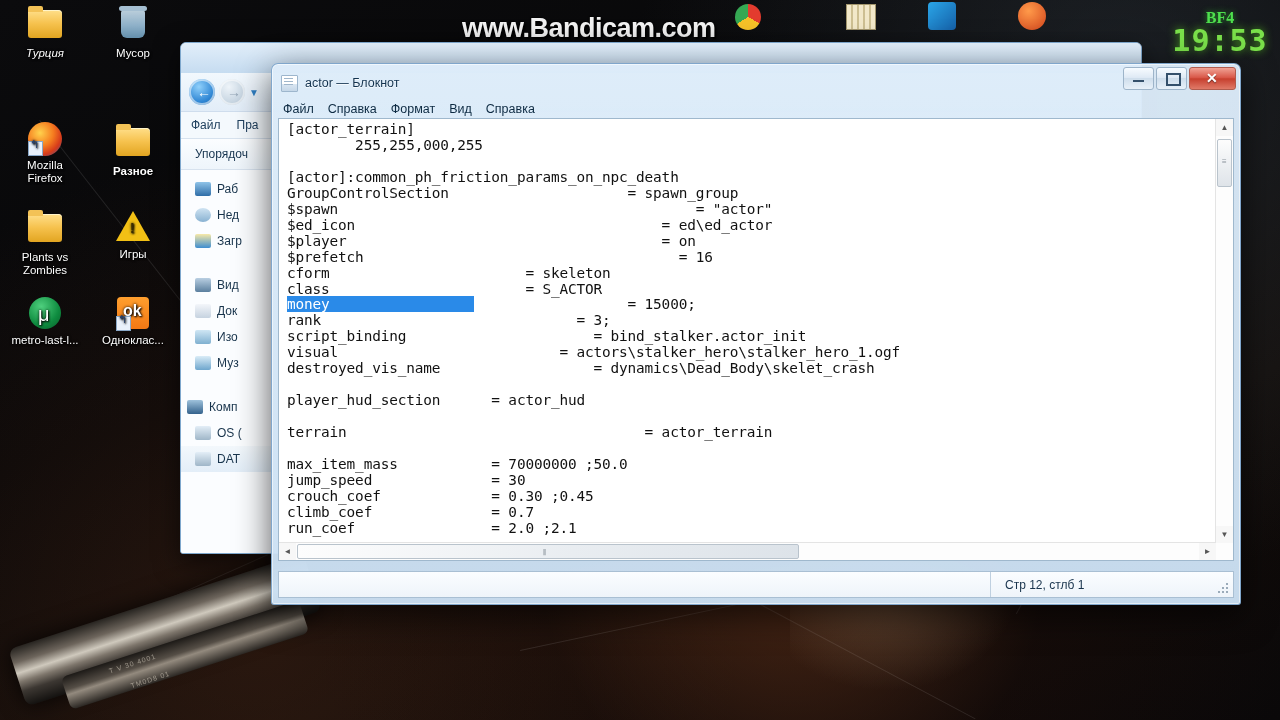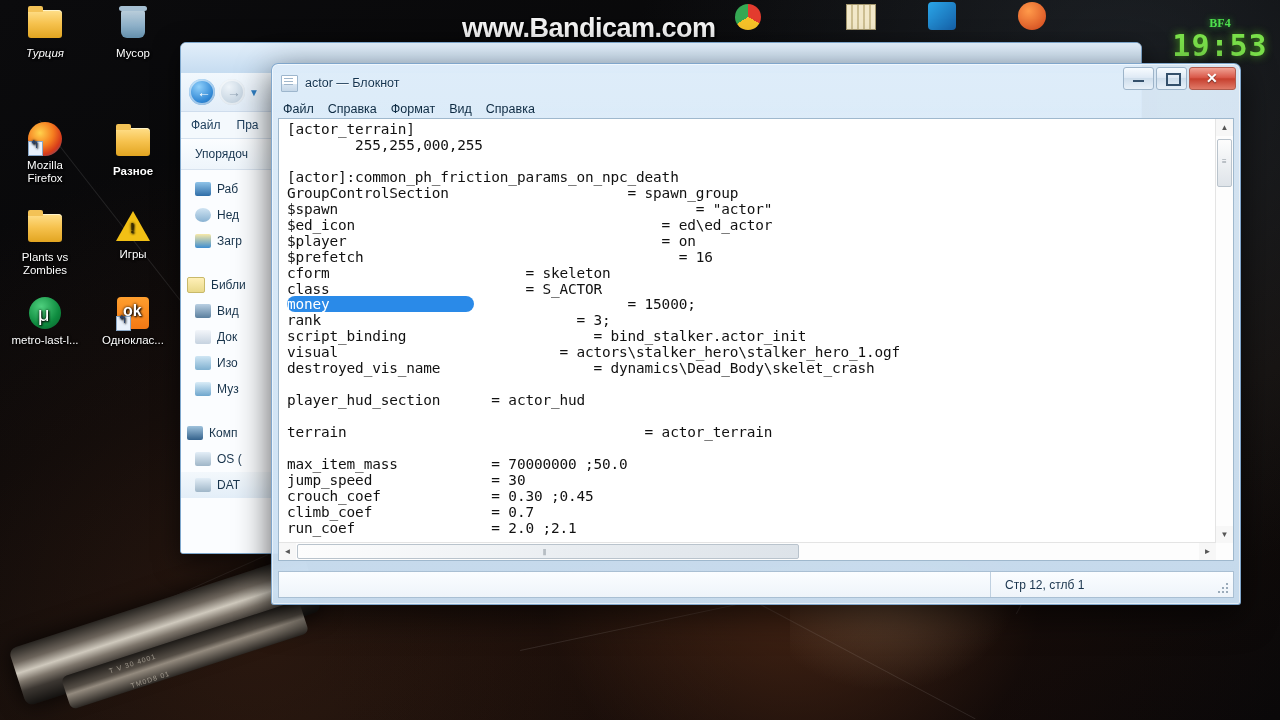--- a/index.html
+++ b/index.html
@@ -41,22 +41,22 @@
     transform:rotate(-18deg);opacity:.75;
   }
   #muzzle{
     position:absolute;left:790px;top:470px;width:240px;height:230px;
     background:radial-gradient(ellipse at 40% 50%, rgba(150,120,90,.45), rgba(0,0,0,0) 65%);
   }
 
   
   #bf4-overlay{position:absolute;right:0;top:0;width:120px;height:58px;text-align:center;}
   #bf4-label{
-    font-family:"Liberation Serif", serif;font-size:12px;color:#4ee04e;
-    text-shadow:0 0 6px #2e9c2e;line-height:16px;padding-top:2px;font-weight:bold;margin-top:13px;
+    font-family:"Liberation Serif", serif;font-size:16px;color:#4ee04e;
+    text-shadow:0 0 6px #2e9c2e;line-height:16px;padding-top:10px;font-weight:bold;
   }
   #bf4-time{
     font-family:"DejaVu Sans Mono", monospace;font-size:30px;color:#7ae04a;
     letter-spacing:1px;line-height:30px;text-shadow:0 0 8px #4aa020;font-weight:bold;
   }
 
   
   .dicon{position:absolute;width:86px;text-align:center;color:#fff;
          font-size:11.5px;line-height:13px;text-shadow:1px 1px 2px #000,0 0 3px #000;}
   .dicon .glyph{width:34px;height:34px;margin:0 auto 3px auto;position:relative;}
@@ -325,24 +325,20 @@
         </div>
       <div class="side-item">
         <span class="side-ic si-rec"></span>
         <span>Нед</span>
         </div>
       <div class="side-item">
         <span class="side-ic si-dl"></span>
         <span>Загр</span>
         </div>
       <div style="height:18px"></div>
-      <div class="side-item group">
-        <span class="side-ic si-lib"></span>
-        <span>Библи</span>
-        </div>
       <div class="side-item">
         <span class="side-ic si-vid"></span>
         <span>Вид</span>
         </div>
       <div class="side-item">
         <span class="side-ic si-doc"></span>
         <span>Док</span>
         </div>
       <div class="side-item">
         <span class="side-ic si-img"></span>
@@ -401,21 +397,21 @@
         255,255,000,255
 
 [actor]:common_ph_friction_params_on_npc_death
 GroupControlSection                     = spawn_group
 $spawn                                          = "actor"
 $ed_icon                                    = ed\ed_actor
 $player                                     = on
 $prefetch                                     = 16
 cform                       = skeleton
 class                       = S_ACTOR
-</span><span class="sel" style="background: rgb(42, 138, 232); border-radius: 8px;">money                 </span><span>                  = 15000;</span><span>
+</span><span class="sel" style="background: rgb(42, 138, 232);">money                 </span><span>                  = 15000;</span><span>
 rank                              = 3;
 script_binding                      = bind_stalker.actor_init
 visual                          = actors\stalker_hero\stalker_hero_1.ogf
 destroyed_vis_name                  = dynamics\Dead_Body\skelet_crash
 
 player_hud_section      = actor_hud
 
 terrain                                   = actor_terrain
 
 max_item_mass           = 70000000 ;50.0

